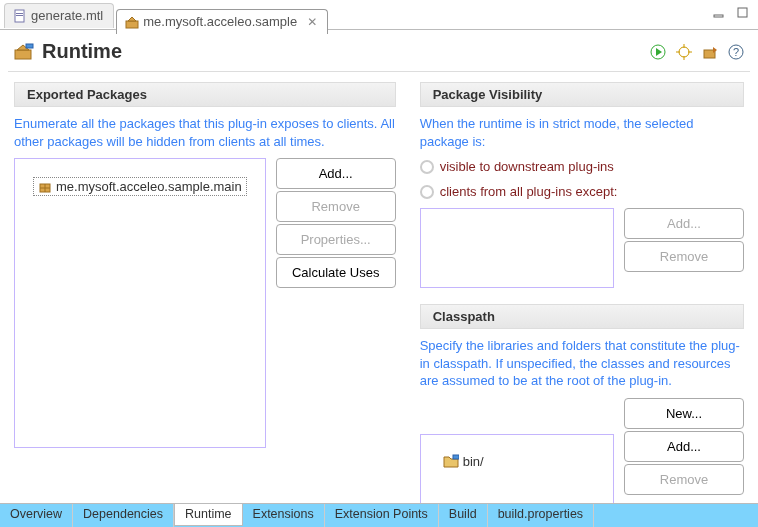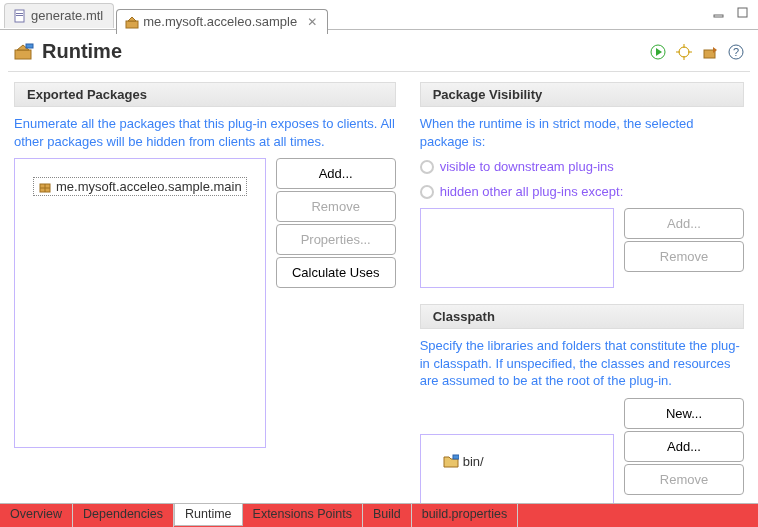--- a/index.html
+++ b/index.html
@@ -22,23 +22,23 @@
   .desc { color: #3b82f6; line-height: 1.35; }
   .row { display: flex; gap: 10px; }
   .listbox { border: 1px solid #c4b5fd; flex: 1; min-height: 80px; background: #fff; padding: 18px; }
   .listbox.big { height: 290px; }
   .listbox.sm { height: 70px; }
   .listbox.med { height: 100px; margin-top: 36px; }
   .list-item { display: flex; align-items: center; gap: 4px; padding: 1px 4px; border: 1px dotted #888; }
   .btns { display: flex; flex-direction: column; gap: 2px; width: 120px; }
   button { padding: 7px 4px; border: 1px solid #aaa; border-radius: 4px; background: #fff; font-size: 13px; }
   button:disabled { color: #aaa; }
-  .radio-row { display: flex; align-items: center; gap: 6px; color: #8b5cf6; padding: 1px 0; }
+  .radio-row { display: flex; align-items: center; gap: 6px; color: #7f1d1d; padding: 1px 0; }
   .radio-dot { width: 14px; height: 14px; border: 2px solid #ccc; border-radius: 50%; }
-  .tabs-bottom { position: absolute; bottom: 0; left: 0; right: 0; display: flex; border-top: 1px solid #bbb; background: #ef4444; height: 24px; overflow: hidden; }
+  .tabs-bottom { position: absolute; bottom: 0; left: 0; right: 0; display: flex; border-top: 1px solid #bbb; background: #7dd3fc; height: 24px; overflow: hidden; }
   .tab-bot { padding: 3px 10px; border-right: 1px solid #ccc; font-size: 12.5px; color: #333; }
   .tab-bot.active { background: #fff; position: relative; top: -1px; border: 1px solid #bbb; border-top: 1px solid #fff; }
   .icon { display: inline-block; }
   svg { display: block; }
 </style>
 </head>
 <body>
 
 <div class="tabs-top">
   <div class="tab-top">
@@ -147,21 +147,21 @@
 
   <div class="col col-right">
     <div class="section-title">Package Visibility</div>
     <div class="desc">When the runtime is in strict mode, the selected package is:</div>
     <div class="radio-row">
       <span class="radio-dot"></span>
       <span>visible to downstream plug-ins</span>
     </div>
     <div class="radio-row">
       <span class="radio-dot"></span>
-      <span>hidden other all plug-ins except:</span>
+      <span>clients from all plug-ins except:</span>
     </div>
     <div class="row">
       <div class="listbox sm"></div>
       <div class="btns">
         <button disabled="">Add...</button>
         <button disabled="">Remove</button>
       </div>
     </div>
 
     <div style="height:6px"></div>
@@ -185,16 +185,17 @@
         <button disabled="">Remove</button>
       </div>
     </div>
   </div>
 </div>
 
 <div class="tabs-bottom">
   <div class="tab-bot">Overview</div>
   <div class="tab-bot">Dependencies</div>
   <div class="tab-bot active">Runtime</div>
-  <div class="tab-bot">Extensions Points</div>
+  <div class="tab-bot">Extensions</div>
+  <div class="tab-bot">Extension Points</div>
   <div class="tab-bot">Build</div>
   <div class="tab-bot">build.properties</div>
 </div>
 
 </body></html>

